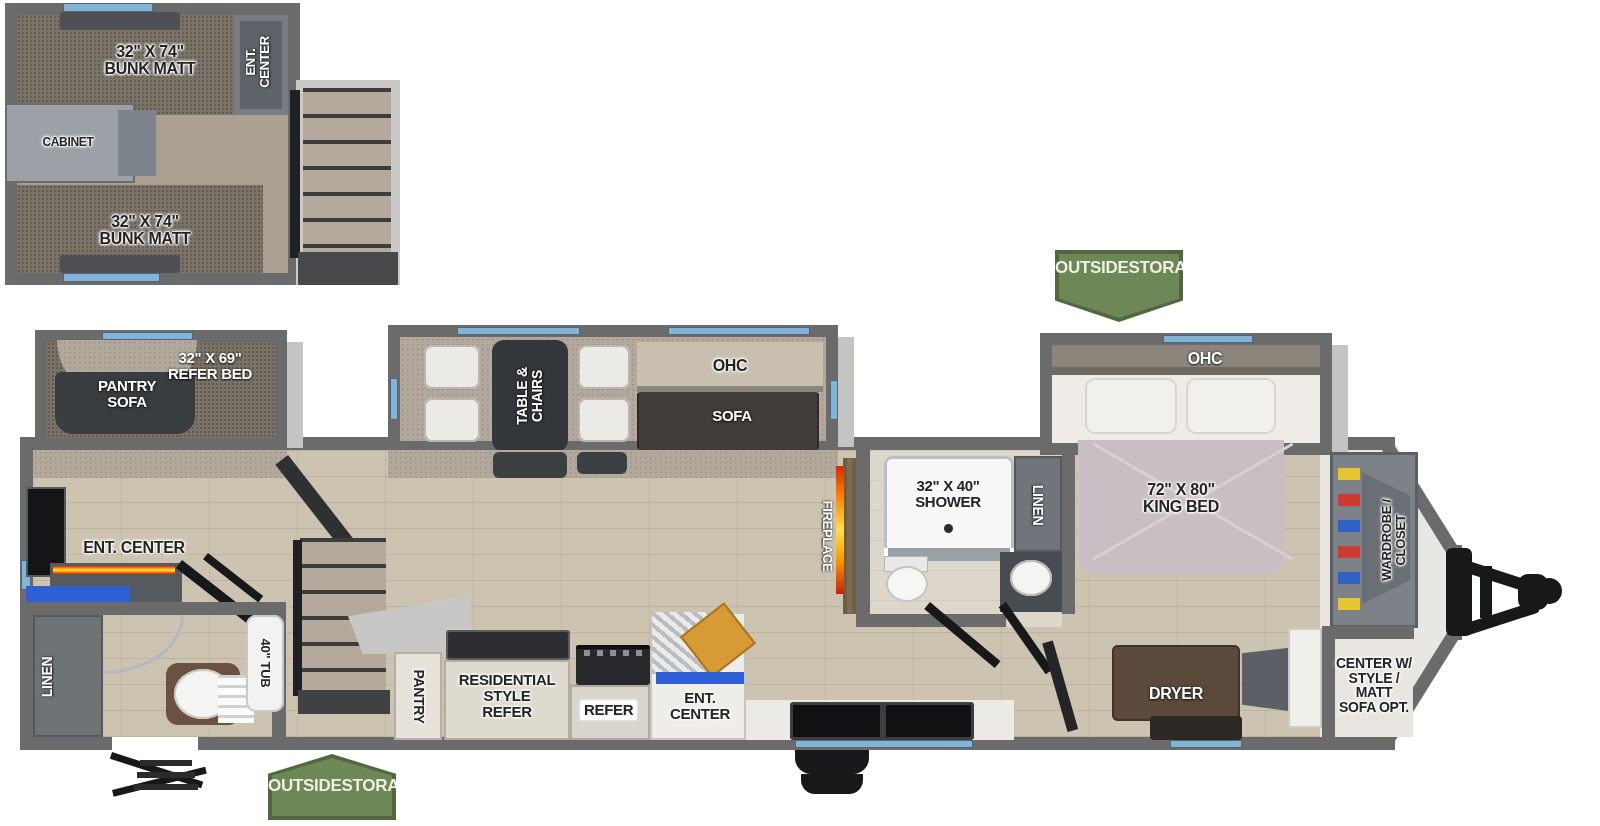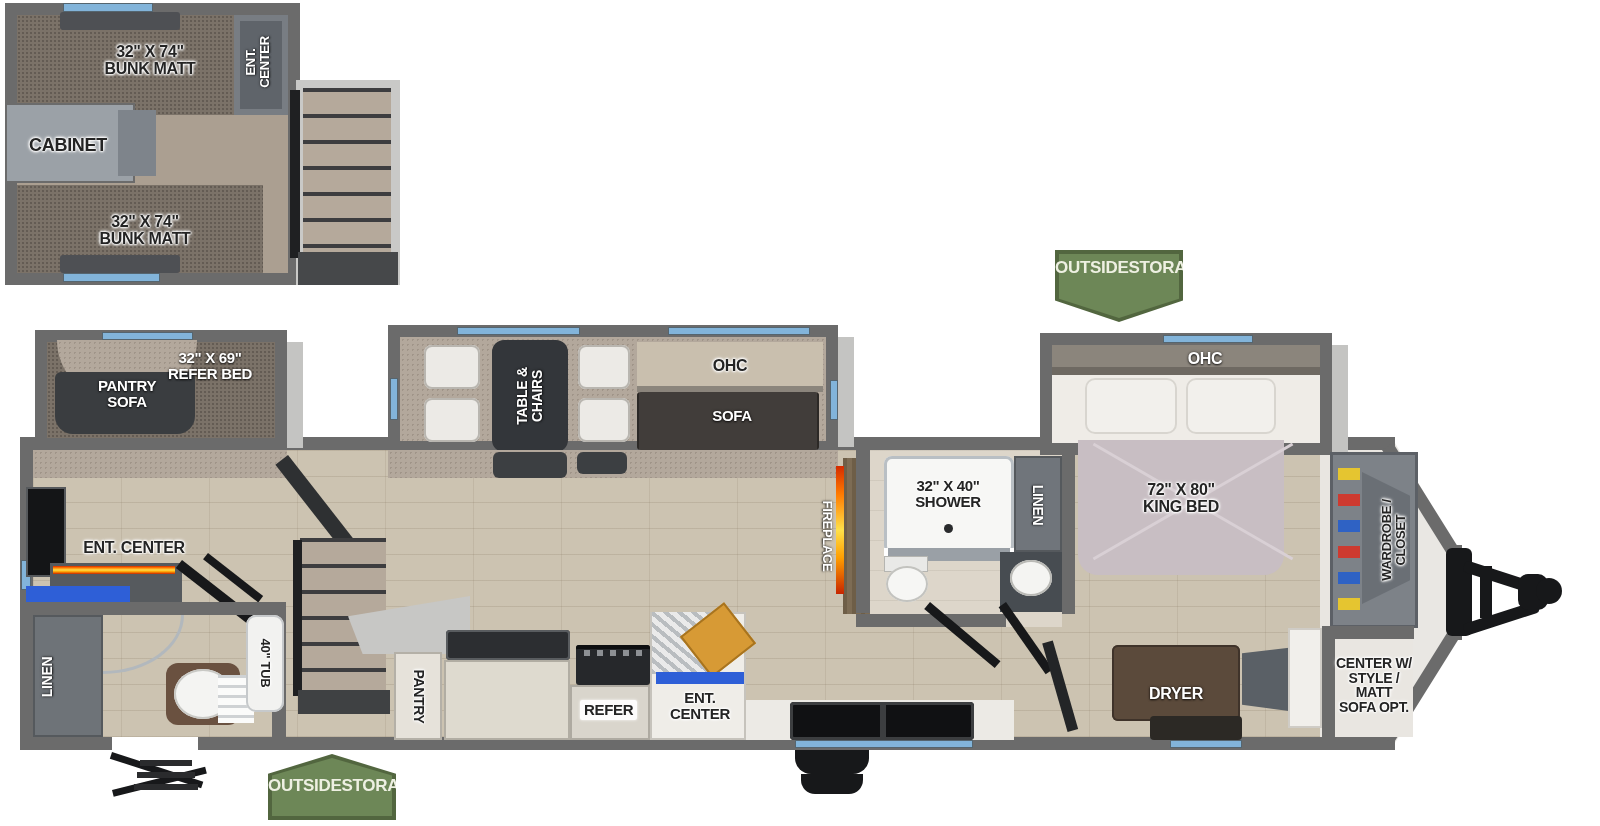--- a/index.html
+++ b/index.html
@@ -56,21 +56,21 @@
   <div class="abs lbl white rccw" style="left:216px;top:48px;width:84px;height:28px;font-size:13px;">
        <span>ENT.</span>
       <span>CENTER</span>
     </div>
   <div class="abs lbl" style="left:90px;top:44px;width:120px;font-size:16px;">
        <span>32" X 74"</span>
       <span>BUNK MATT</span>
     </div>
   <div class="abs" style="left:5px;top:103px;width:130px;height:80px;background:#9ba1a7;box-shadow:0 0 0 2px #6b6b6b inset;"></div>
   <div class="abs" style="left:118px;top:110px;width:38px;height:66px;background:#7e848b;"></div>
-  <div class="abs lbl" style="left:14px;top:136px;width:108px;font-size:18px;">
+  <div class="abs lbl" style="left:14px;top:136px;width:108px;font-size:12px;">
       <span>CABINET</span>
     </div>
   <div class="abs darkcarpet" style="left:17px;top:185px;width:246px;height:88px;"></div>
   <div class="abs" style="left:60px;top:255px;width:120px;height:18px;background:#4e5054;border-radius:3px;"></div>
   <div class="abs lbl" style="left:85px;top:214px;width:120px;font-size:16px;">
        <span>32" X 74"</span>
       <span>BUNK MATT</span>
     </div>
   <div class="abs win" style="left:63px;top:3px;width:90px;height:9px;"></div>
   <div class="abs win" style="left:63px;top:273px;width:97px;height:9px;"></div>
@@ -198,20 +198,25 @@
 
   <div class="abs" style="left:348px;top:596px;width:122px;height:58px;background:#c7c7c5;
               clip-path:polygon(0 35%,100% 0,100% 100%,12% 100%);"></div>
   <div class="abs" style="left:394px;top:652px;width:48px;height:88px;background:#e6e2da;box-shadow:0 0 0 2px #b4b0a7 inset;"></div>
   <div class="abs lbl rcw" style="left:383px;top:689px;width:70px;height:15px;font-size:14px;">
       <span>PANTRY</span>
     </div>
   <div class="abs" style="left:446px;top:630px;width:124px;height:30px;background:#2c2e31;border-radius:4px;
               box-shadow:0 0 0 2px #595c5f inset,-62px 0 0 -60px #595c5f inset;"></div>
   <div class="abs" style="left:444px;top:660px;width:126px;height:80px;background:#dedacf;box-shadow:0 0 0 2px #b1ada3 inset;"></div>
+  <div class="abs lbl" style="left:447px;top:672px;width:120px;font-size:15px;">
+       <span>RESIDENTIAL</span>
+      <span>STYLE</span>
+      <span>REFER</span>
+    </div>
   <div class="abs" style="left:576px;top:645px;width:74px;height:40px;background:#26282b;border-radius:3px;
               box-shadow:0 10px 0 -6px #0e0f10 inset;"></div>
   <div class="abs" style="left:584px;top:650px;width:58px;height:6px;
               background:repeating-linear-gradient(90deg,#8d9094 0 6px,rgba(0,0,0,0) 6px 13px);"></div>
   <div class="abs" style="left:570px;top:685px;width:80px;height:55px;background:#d9d5cc;box-shadow:0 0 0 2px #aeaaa1 inset;"></div>
   <div class="abs lbl pill" style="left:580px;top:700px;font-size:15px;">
       <span>REFER</span>
     </div>
   <div class="abs" style="left:650px;top:612px;width:96px;height:128px;background:#efede8;box-shadow:0 0 0 2px #c6c3bc inset;"></div>
   <div class="abs" style="left:652px;top:612px;width:66px;height:62px;

